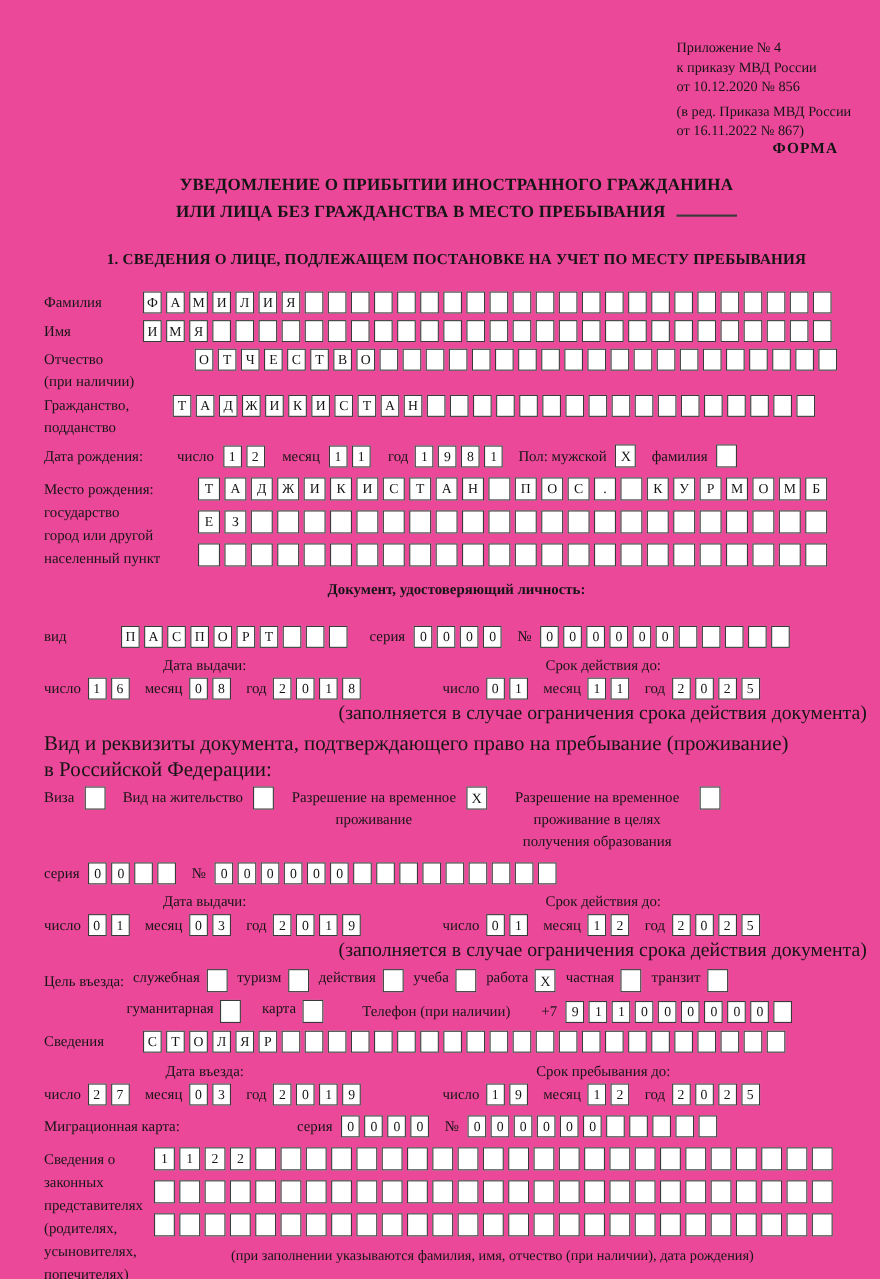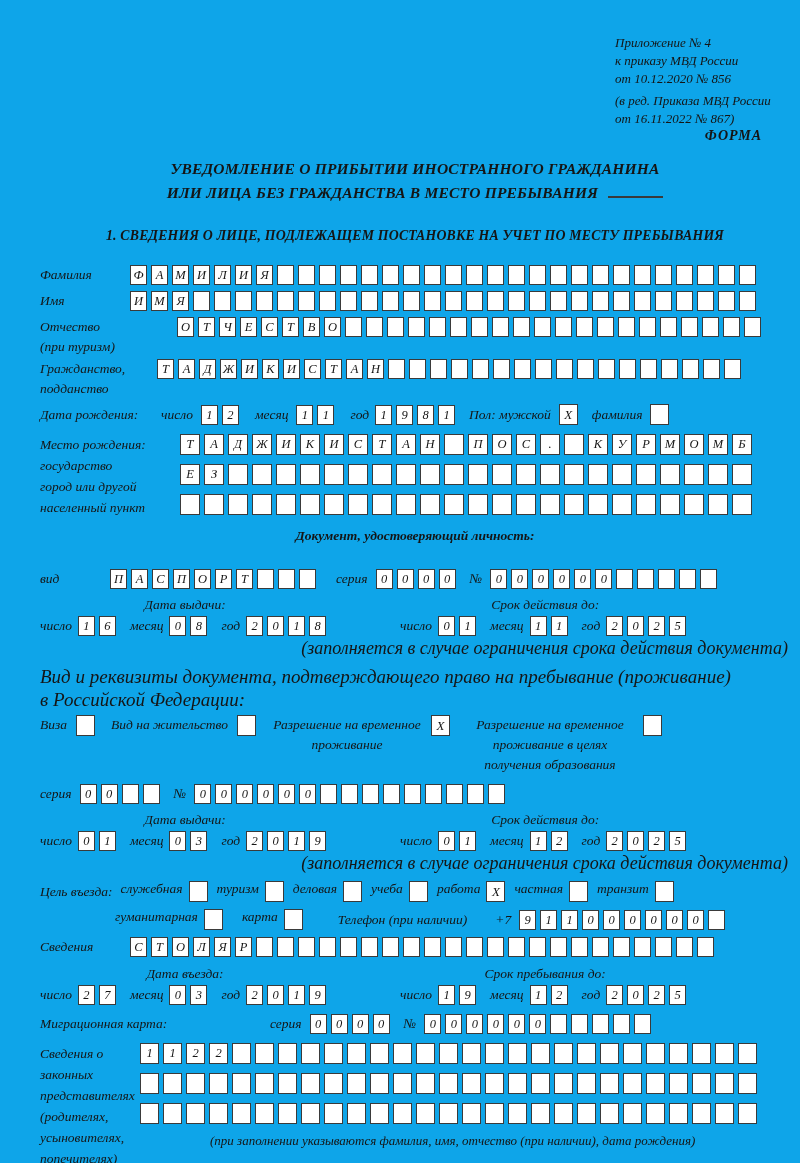--- a/index.html
+++ b/index.html
@@ -1,18 +1,18 @@
 <!DOCTYPE html>
 <html><head>
 <meta charset="utf-8">
 <style>
   html,body{margin:0;padding:0;background:#ffffff;}
-  .page{width:800px;height:1163px;background:#0ea5e9;box-sizing:border-box;
+  .page{width:800px;height:1163px;background:#ec4899;box-sizing:border-box;
         padding:34px 10px 0 40px;font-family:"Liberation Serif","DejaVu Serif",serif;
-        color:#151515;overflow:hidden;position:relative;font-style:italic;}
+        color:#151515;overflow:hidden;position:relative;}
   
   .hdr{margin-left:575px;font-size:13px;line-height:18px;}
   .hdr .hgap{height:4px;}
   .forma{font-weight:bold;text-align:right;padding-right:28px;font-size:14px;letter-spacing:1px;}
   .title{text-align:center;font-weight:bold;font-size:15.5px;line-height:24px;margin-top:13px;letter-spacing:.2px;}
   .tblank{display:inline-block;width:55px;border-bottom:2px solid #3a3a3a;margin-left:10px;}
   .sec{text-align:center;font-weight:bold;font-size:13.8px;margin-top:23px;margin-bottom:21px;letter-spacing:.2px;}
   
   .row{display:flex;align-items:flex-start;margin-bottom:6px;font-size:13.5px;}
   .lbl{flex:0 0 auto;line-height:20px;}
@@ -149,21 +149,21 @@
         <span class="box"></span>
         <span class="box"></span>
         <span class="box"></span>
         <span class="box"></span>
       </div>
   </div>
 
   <div class="row" style="margin-bottom:2px;">
     <div class="lbl w137">
       <div>Отчество</div>
-      <div>(при туризм)</div>
+      <div>(при наличии)</div>
     </div>
     <div class="cells">
         <span class="box">О</span>
         <span class="box">Т</span>
         <span class="box">Ч</span>
         <span class="box">Е</span>
         <span class="box">С</span>
         <span class="box">Т</span>
         <span class="box">В</span>
         <span class="box">О</span>
@@ -530,21 +530,21 @@
     <span class="t mr8">Цель въезда:</span>
     <span class="popt">
       <span class="ol">служебная</span>
       <span class="cbx"></span>
     </span>
     <span class="popt">
       <span class="ol">туризм</span>
       <span class="cbx"></span>
     </span>
     <span class="popt">
-      <span class="ol">деловая</span>
+      <span class="ol">действия</span>
       <span class="cbx"></span>
     </span>
     <span class="popt">
       <span class="ol">учеба</span>
       <span class="cbx"></span>
     </span>
     <span class="popt">
       <span class="ol">работа</span>
       <span class="cbx">X</span>
     </span>

